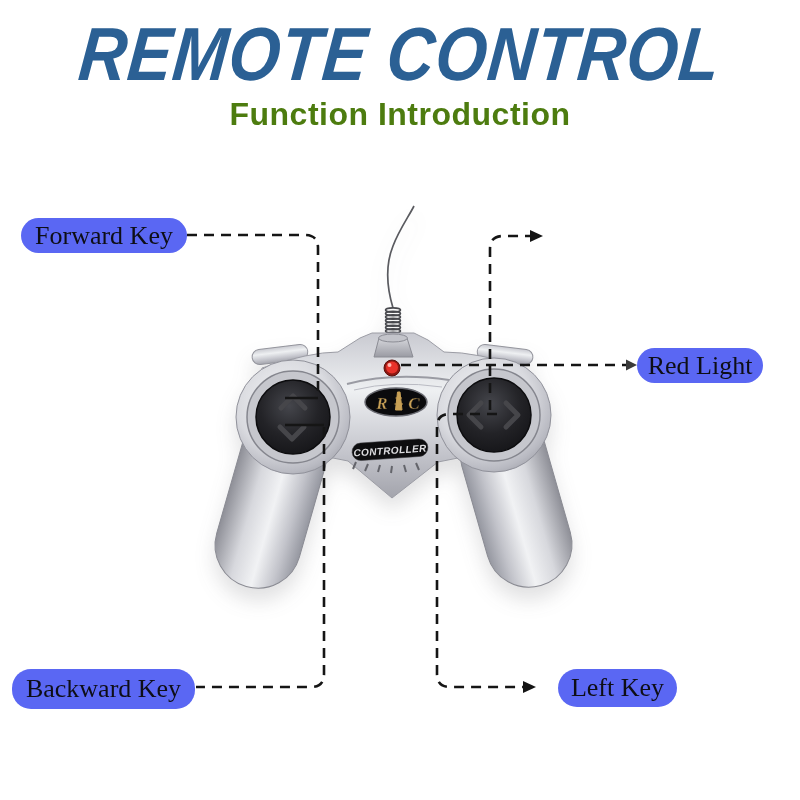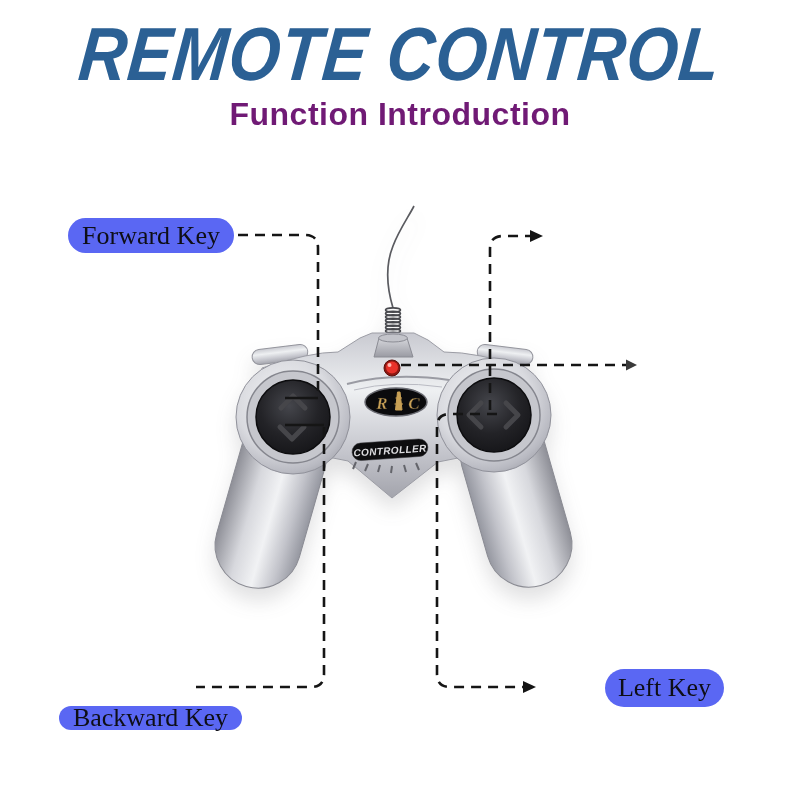--- a/index.html
+++ b/index.html
@@ -4,29 +4,29 @@
 <style>
   html,body{margin:0;padding:0;background:#ffffff;}
   .stage{position:relative;width:800px;height:800px;background:#ffffff;overflow:hidden;
          font-family:"Liberation Sans",sans-serif;}
   .title{position:absolute;left:0;top:16px;width:800px;text-align:center;
          font-family:"Liberation Sans",sans-serif;font-weight:bold;font-style:italic;
          font-size:66px;color:#2b6094;letter-spacing:1px;
          transform:scaleY(1.14) skewX(-6deg);transform-origin:50% 50%;white-space:nowrap;}
   .subtitle{position:absolute;left:0;top:96px;width:800px;text-align:center;
          font-family:"Liberation Sans",sans-serif;font-weight:bold;
-         font-size:32px;color:#701a75;letter-spacing:0.5px;}
+         font-size:32px;color:#4d7c0f;letter-spacing:0.5px;}
   .pill{position:absolute;display:flex;align-items:center;justify-content:center;
         background:#5a67f3;border-radius:19px;color:#0e0e16;
         font-family:"Liberation Serif","DejaVu Serif",serif;
-        font-size:26px;white-space:nowrap;margin-left:47px;}
+        font-size:26px;white-space:nowrap;}
   #pill-forward {left:21px; top:218px; width:166px; height:35px;}
   #pill-right   {left:545px;top:218px; width:128px; height:36px;}
   #pill-redlight{left:637px;top:348px; width:126px; height:35px;}
-  #pill-backward{left:12px; top:706px; width:183px; height:24px;}
+  #pill-backward{left:12px; top:669px; width:183px; height:40px;}
   #pill-left    {left:558px;top:669px; width:119px; height:38px;}
   svg{position:absolute;left:0;top:0;}
   .ctrl{filter:drop-shadow(0px 12px 10px rgba(60,60,70,0.16));}
 </style>
 </head>
 <body>
 
 <div class="stage">
 
   <div class="title">REMOTE CONTROL</div>
@@ -158,16 +158,17 @@
       <path d="M 324 427 V 674 Q 324 687 311 687 H 196" stroke-dasharray="10 7"></path>
 
       <path d="M 497 414 H 450 Q 437 414 437 427 V 674 Q 437 687 450 687 H 523" stroke-dasharray="10 7"></path>
     </g>
     <polygon points="530,230 543,236 530,242" fill="#141414"></polygon>
     <polygon points="626,359.5 637,365 626,370.5" fill="#3a3a3a"></polygon>
     <polygon points="523,681 536,687 523,693" fill="#141414"></polygon>
   </svg>
 
   <div class="pill" id="pill-forward">Forward Key</div>
+  <div class="pill" id="pill-redlight">Red Light</div>
   <div class="pill" id="pill-backward">Backward Key</div>
   <div class="pill" id="pill-left">Left Key</div>
 
 </div>
 
 </body></html>

